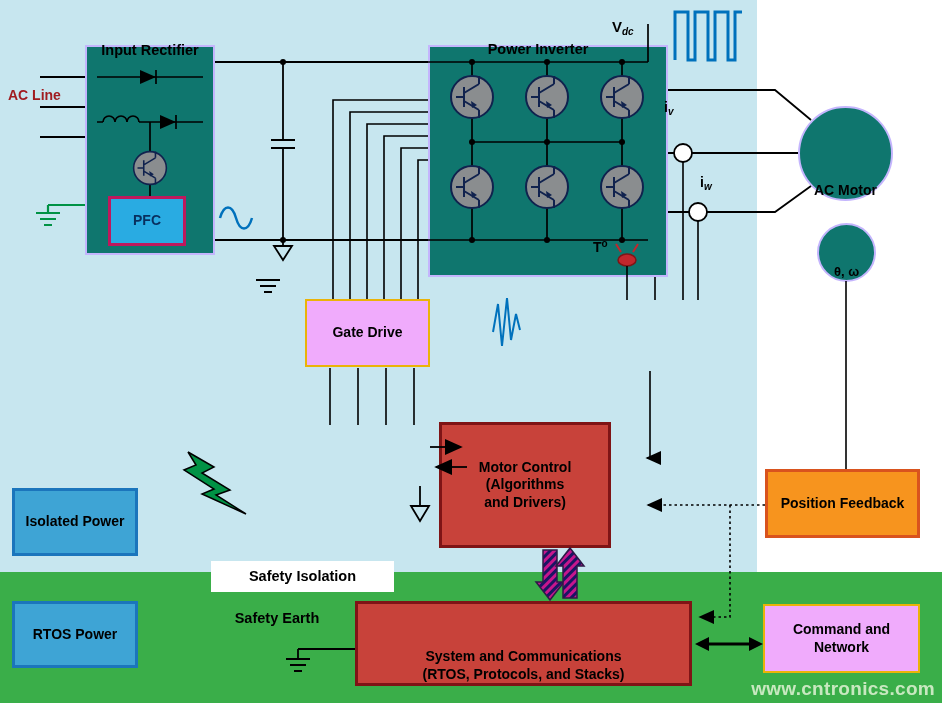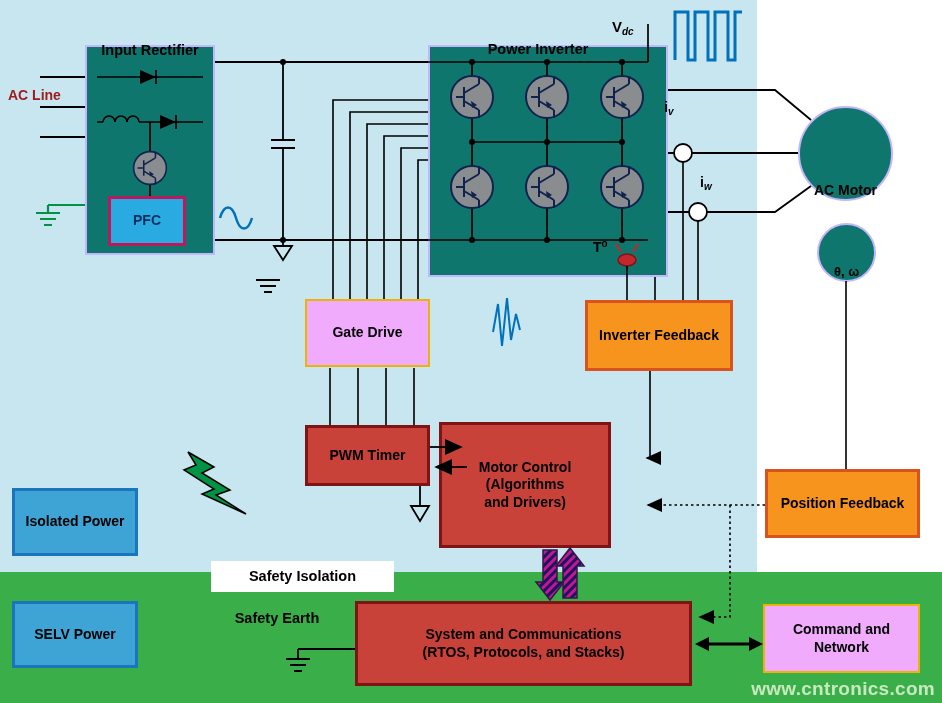--- a/index.html
+++ b/index.html
@@ -63,55 +63,49 @@
        <span>AC Motor</span>
     </div>
   <div class="box gray circle" style="left:817px;top:223px;width:59px;height:59px;font-size:13px;">
        <span>θ, ω</span>
     </div>
 
   <div class="box purple" style="left:305px;top:299px;width:125px;height:68px;font-size:14px;">
        <span>Gate Drive</span>
     </div>
 
-  <div class="box orange" style="left:585px;top:300px;width:148px;height:71px;font-size:14px;">
-       <span>Inverter Feedback</span>
-    </div>
-
-  <div class="box red" style="left:305px;top:425px;width:125px;height:61px;font-size:14px;">
-       <span>PWM Timer</span>
-    </div>
+
 
   <div class="box red" style="left:439px;top:422px;width:172px;height:126px;font-size:14px;">
     <div>
       <div>Motor Control</div>
       <div>(Algorithms</div>
       <div>and Drivers)</div>
     </div>
   </div>
 
   <div class="box orange" style="left:765px;top:469px;width:155px;height:69px;font-size:14px;">
        <span>Position Feedback</span>
     </div>
 
   <div class="box blue" style="left:12px;top:488px;width:126px;height:68px;font-size:14px;">
        <span>Isolated Power</span>
     </div>
 
   <div class="box blue" style="left:12px;top:601px;width:126px;height:67px;font-size:14px;">
-       <span>SELV Power</span>
+       <span>RTOS Power</span>
     </div>
 
   <div class="box white" style="left:211px;top:561px;width:183px;height:31px;font-size:14.5px;">
        <span>Safety Isolation</span>
     </div>
 
   <div class="lbl" style="left:212px;top:610px;width:130px;text-align:center;font-size:14.5px;">Safety Earth</div>
 
-  <div class="box red" style="left:355px;top:601px;width:337px;height:85px;font-size:14px;">
+  <div class="box red" style="left:355px;top:601px;width:337px;height:85px;font-size:14px;align-items:flex-end;">
     <div>
       <div>System and Communications</div>
       <div>(RTOS, Protocols, and Stacks)</div>
     </div>
   </div>
 
   <div class="box purple" style="left:763px;top:604px;width:157px;height:69px;font-size:14px;">
     <div>
       <div>Command and</div>
       <div>Network</div>

